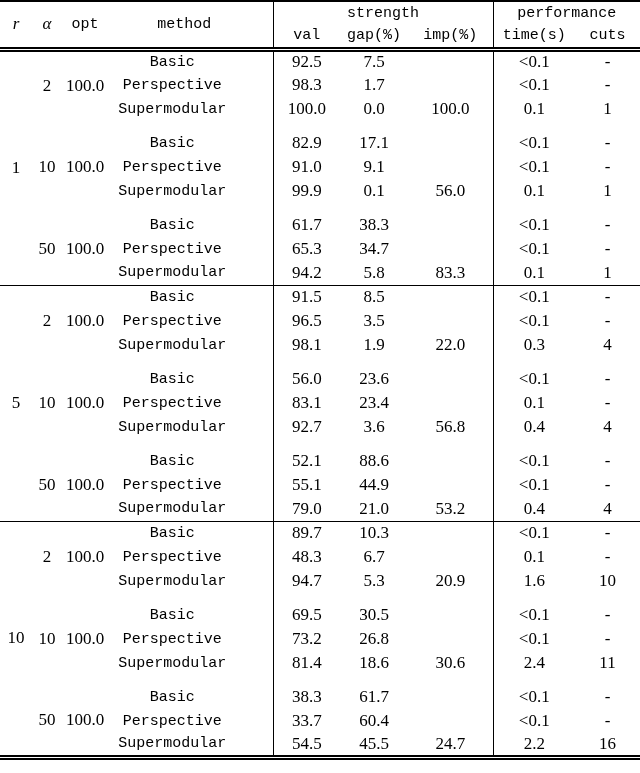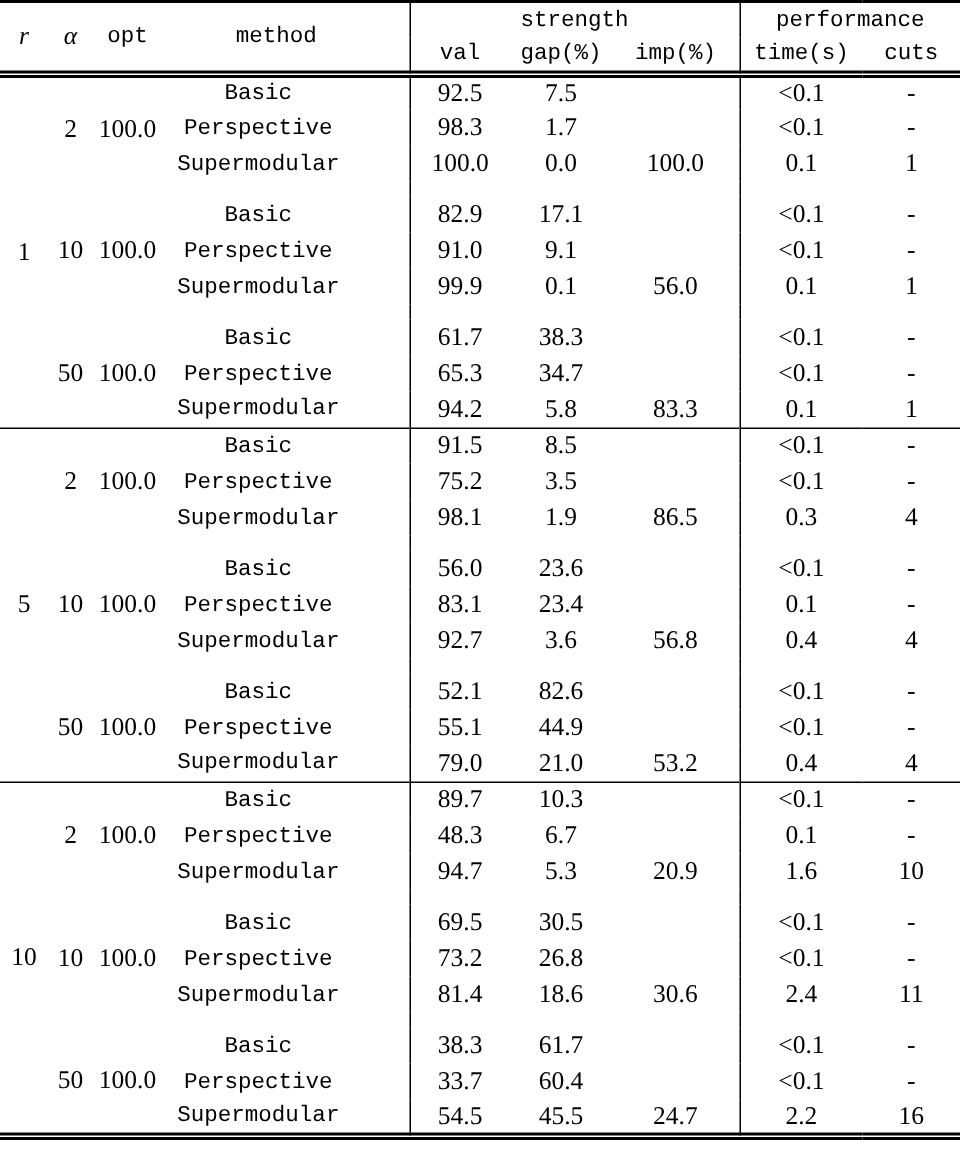--- a/index.html
+++ b/index.html
@@ -152,31 +152,31 @@
       <td rowspan="3" class="ser">100.0</td>
       <td class="mono method">Basic</td>
       <td class="ser sep-l">91.5</td>
       <td class="ser">8.5</td>
       <td class="ser"></td>
       <td class="ser sep-l">&lt;0.1</td>
       <td class="ser">-</td>
     </tr>
     <tr>
       <td class="mono method">Perspective</td>
-      <td class="ser sep-l">75.2</td>
+      <td class="ser sep-l">96.5</td>
       <td class="ser">3.5</td>
       <td class="ser"></td>
       <td class="ser sep-l">&lt;0.1</td>
       <td class="ser">-</td>
     </tr>
     <tr>
       <td class="mono method">Supermodular</td>
       <td class="ser sep-l">98.1</td>
       <td class="ser">1.9</td>
-      <td class="ser">86.5</td>
+      <td class="ser">22.0</td>
       <td class="ser sep-l">0.3</td>
       <td class="ser">4</td>
     </tr>
     <tr class="spacer">
         <td colspan="3"></td>
         <td colspan="3" class="sep-l"></td>
         <td colspan="2" class="sep-l"></td>
       </tr>
     <tr>
       <td rowspan="3" class="ser">10</td>
@@ -207,21 +207,21 @@
     <tr class="spacer">
         <td colspan="3"></td>
         <td colspan="3" class="sep-l"></td>
         <td colspan="2" class="sep-l"></td>
       </tr>
     <tr>
       <td rowspan="3" class="ser">50</td>
       <td rowspan="3" class="ser">100.0</td>
       <td class="mono method">Basic</td>
       <td class="ser sep-l">52.1</td>
-      <td class="ser">82.6</td>
+      <td class="ser">88.6</td>
       <td class="ser"></td>
       <td class="ser sep-l">&lt;0.1</td>
       <td class="ser">-</td>
     </tr>
     <tr>
       <td class="mono method">Perspective</td>
       <td class="ser sep-l">55.1</td>
       <td class="ser">44.9</td>
       <td class="ser"></td>
       <td class="ser sep-l">&lt;0.1</td>

